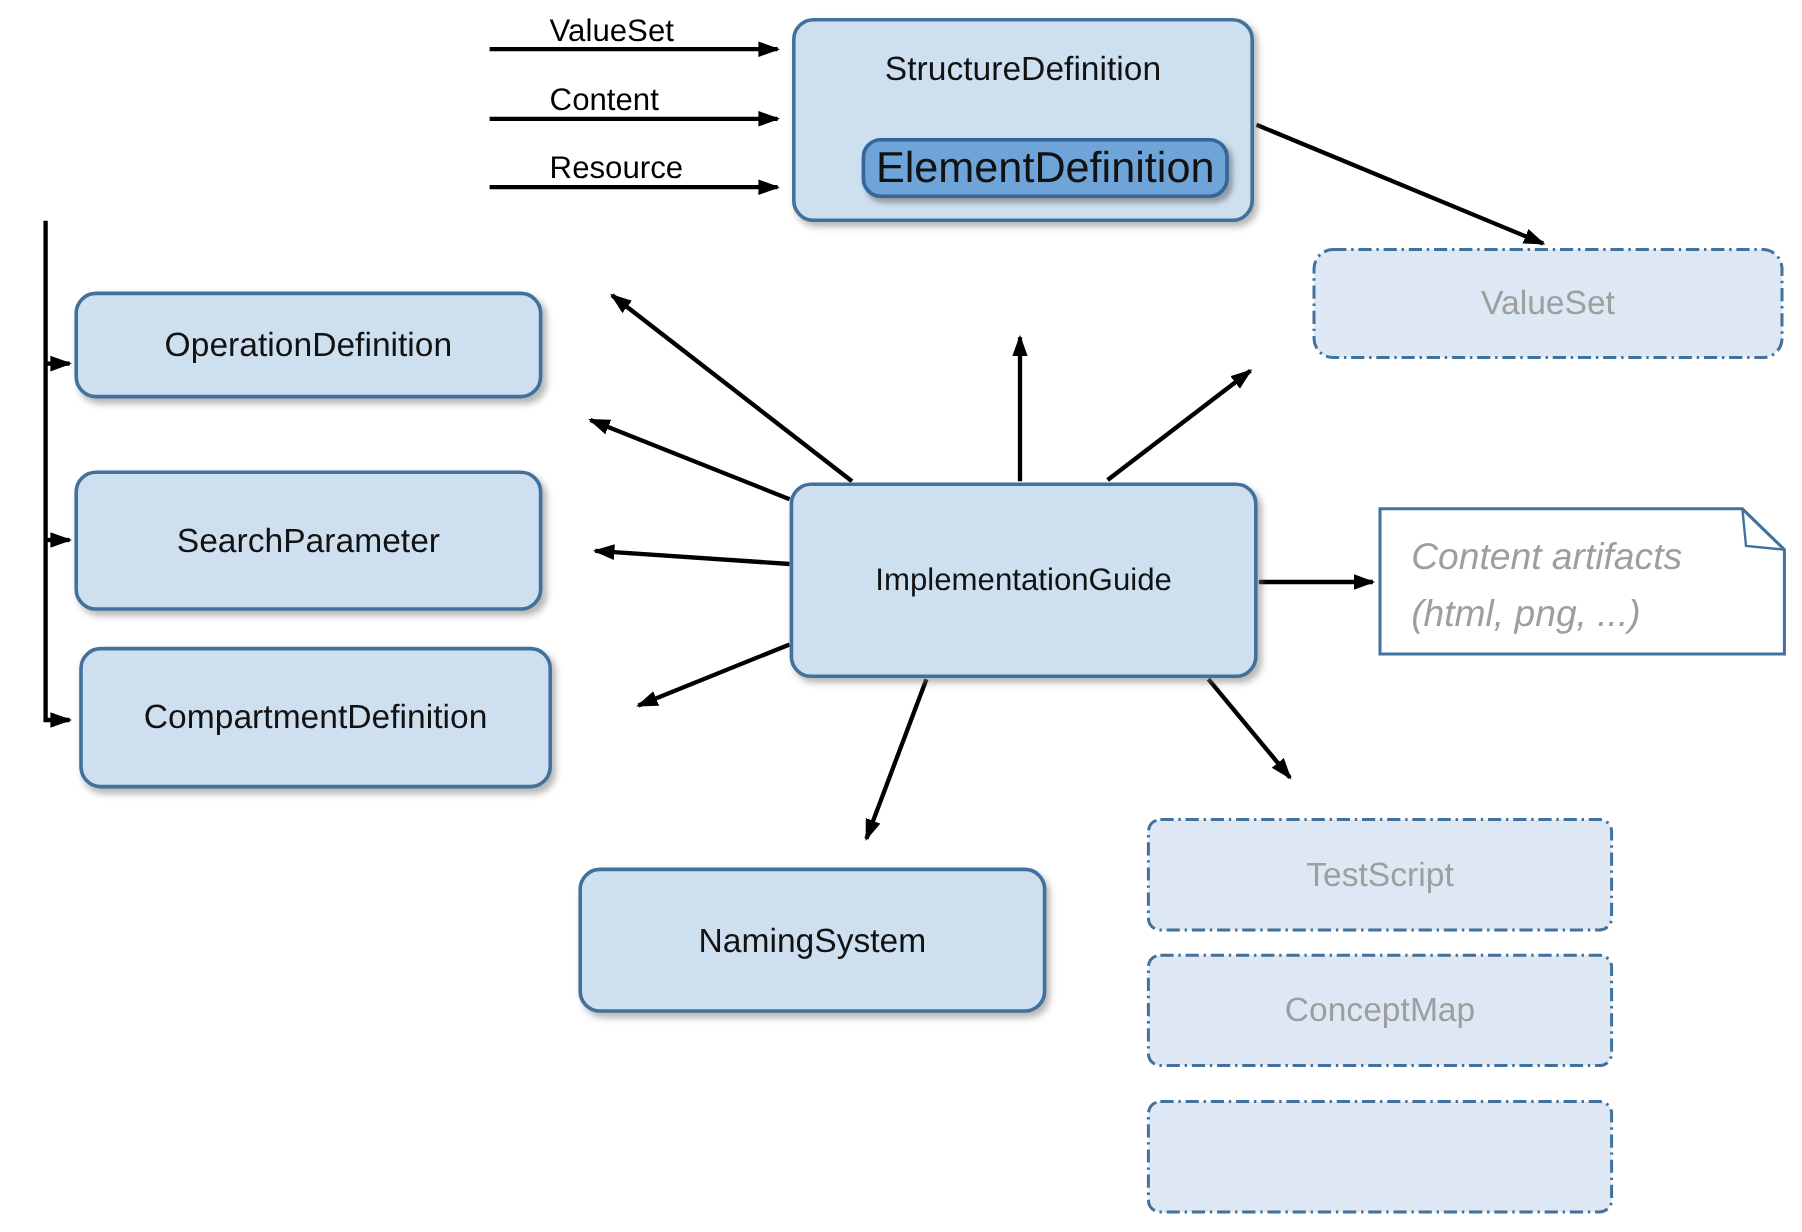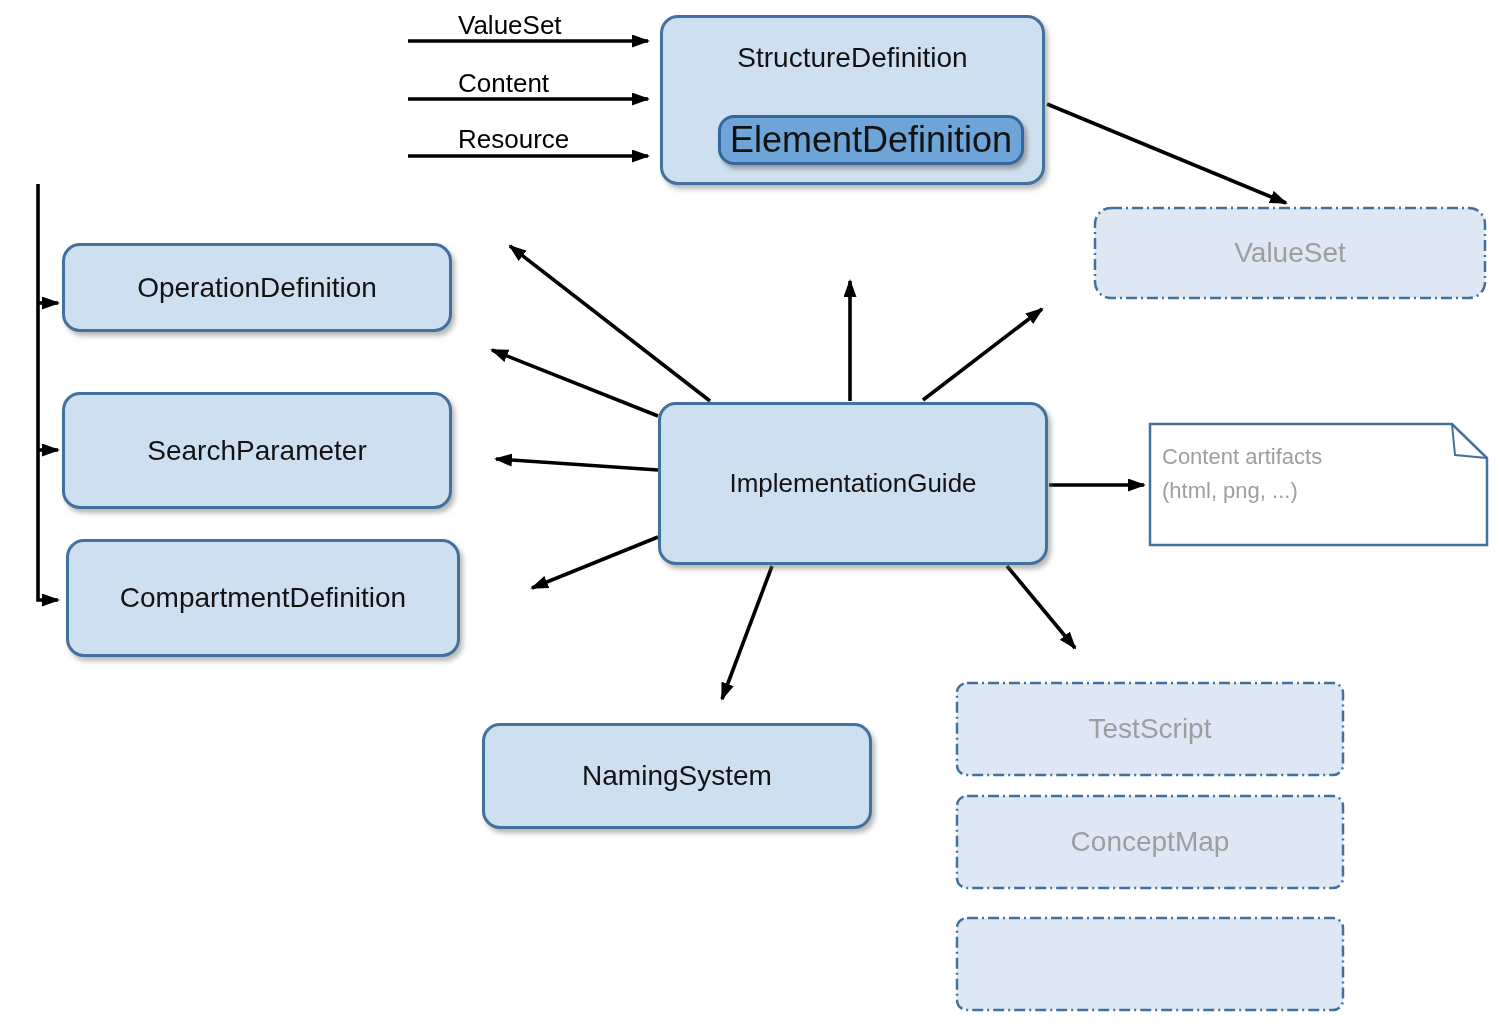--- a/index.html
+++ b/index.html
@@ -22,22 +22,22 @@
     background:var(--node-fill,#cee0f0);border:3px solid var(--node-border,#41719c);
     border-radius:18px;box-shadow:3px 4px 5px rgba(125,125,125,0.55);
     color:var(--text,#121212);font-size:28px;text-align:center;box-sizing:border-box;}
   .node.structure{align-items:flex-start;padding-top:24px;}
   .node.element{background:var(--element-fill,#6fa4d8);border:3px solid var(--element-border,#35669a);
     border-radius:16px;box-shadow:3px 4px 4px rgba(110,110,110,0.6);font-size:36px;align-items:center;}
   .node.big{font-size:26px;}
   .ghost-label{position:absolute;display:flex;align-items:center;justify-content:center;
     color:var(--muted-text,#9e9e9e);font-size:28px;box-sizing:border-box;}
   .edge-label{position:absolute;color:#000;font-size:26px;white-space:nowrap;}
-  .note-text{position:absolute;box-sizing:border-box;padding:16px 0 0 12px;
-    color:var(--muted-text,#9e9e9e);font-size:22px;line-height:1.55;}
+  .note-text{position:absolute;box-sizing:border-box;padding:16px 0 0 26px;
+    color:var(--muted-text,#9e9e9e);font-size:31px;line-height:1.55;font-style:italic;}
 </style>
 </head>
 <body>
 
 <div class="canvas">
 
   <svg class="layer" viewBox="0 0 1502 1027">
     <defs>
       <marker id="arr" markerUnits="userSpaceOnUse" markerWidth="20" markerHeight="14" refX="16" refY="6.5" orient="auto">
         <path d="M0,0 L18,6.5 L0,13 Z" fill="#000"></path>
@@ -90,21 +90,21 @@
   </div>
 
   <div class="node" style="left:66px;top:539px;width:394px;height:118px">
     <span>CompartmentDefinition</span>
   </div>
 
   <div class="node big" style="left:658px;top:402px;width:390px;height:163px">
     <span>ImplementationGuide</span>
   </div>
 
-  <div class="node" style="left:482px;top:723px;width:390px;height:106px">
+  <div class="node" style="left:482px;top:723px;width:390px;height:121px">
     <span>NamingSystem</span>
   </div>
 
   <div class="ghost-label" style="left:1095px;top:208px;width:390px;height:90px">
     <span>ValueSet</span>
   </div>
   <div class="ghost-label" style="left:957px;top:683px;width:386px;height:92px">
     <span>TestScript</span>
   </div>
   <div class="ghost-label" style="left:957px;top:796px;width:386px;height:92px">

